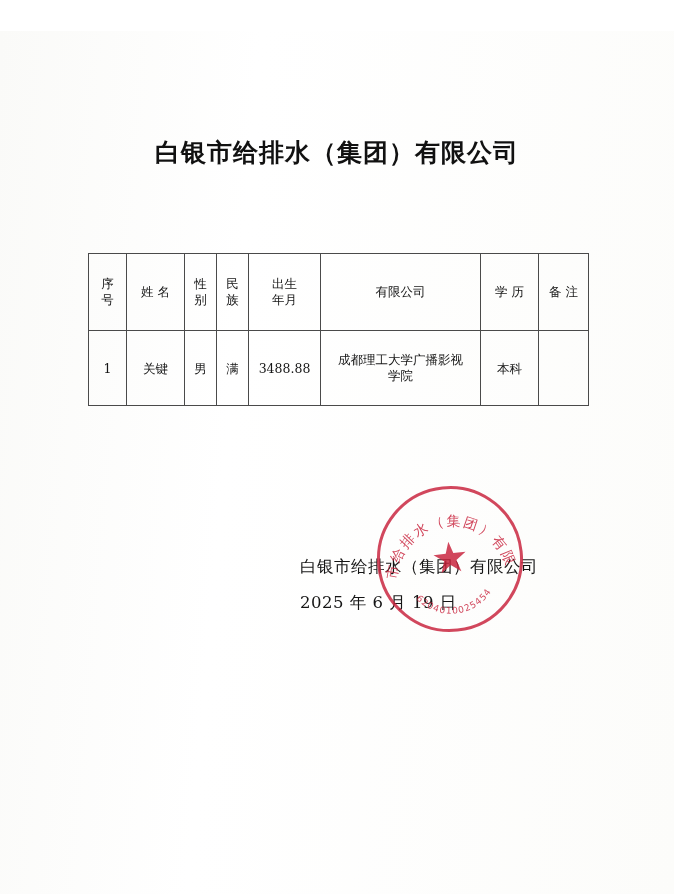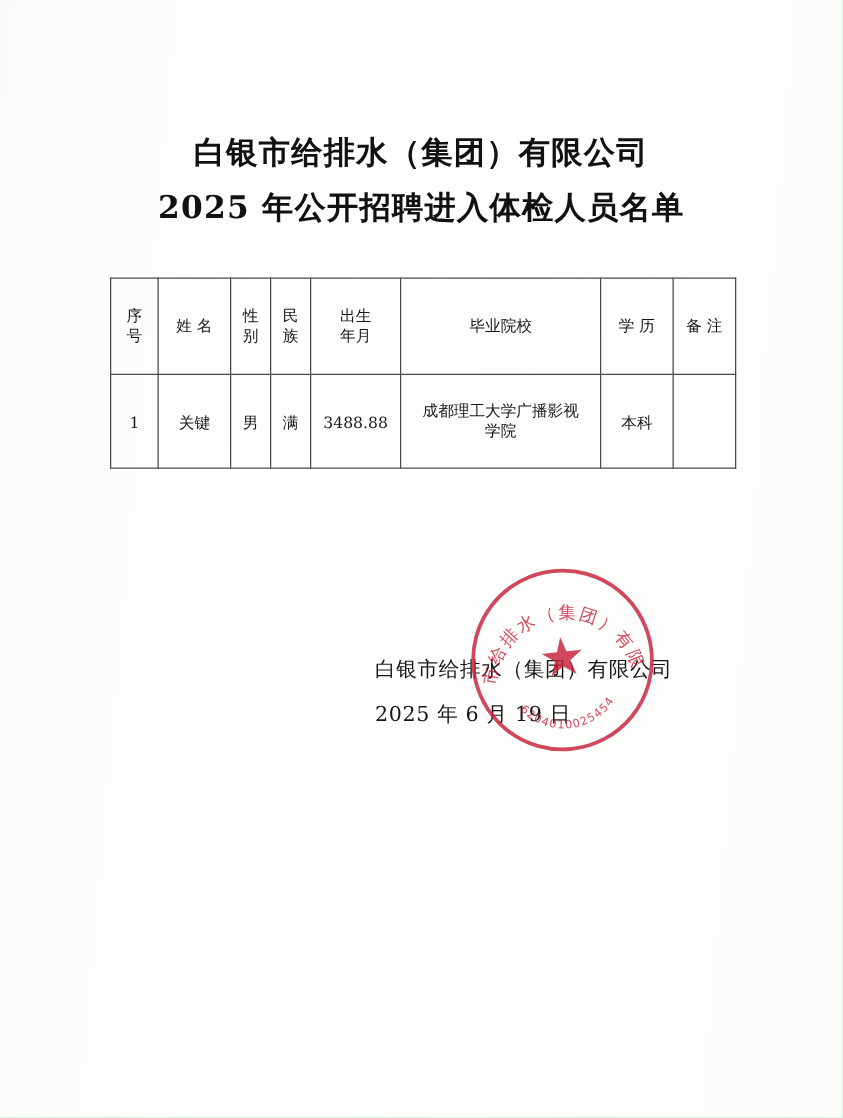--- a/index.html
+++ b/index.html
@@ -11,21 +11,22 @@
     width: 674px;
     height: 894px;
     position: relative;
     font-family: "Liberation Serif", "DejaVu Serif", serif;
     color: #1a1a1a;
     overflow: hidden;
   }
   .page {
     position: absolute;
     inset: 0;
-    background: #86efac;
+    background: #7dd3fc;
+    margin-top: 31px;
   }
   
   .paper-tint {
     position: absolute;
     inset: 0;
     background:
       linear-gradient(95deg, rgba(250,250,248,1) 0%, rgba(255,255,255,1) 35%, rgba(252,252,250,1) 100%);
     pointer-events: none;
   }
   .title-block {
@@ -149,21 +150,20 @@
   }
 </style>
 </head>
 <body>
 
 <div class="page">
   <div class="paper-tint"></div>
 
   <div class="title-block">
     <div class="title-line">白银市给排水（集团）有限公司</div>
-    <div class="title-line">2025 年公开招聘进入体检人员名单</div>
   </div>
 
   <div class="table-wrap">
     <table class="roster">
       <colgroup>
         <col class="col-seq">
           <col class="col-name">
           <col class="col-sex">
           <col class="col-eth">
         <col class="col-birth">
@@ -186,21 +186,21 @@
           </th>
           <th>
             <span class="stack">民</span>
             <span class="stack">族</span>
           </th>
           <th>
             <span class="stack">出生</span>
             <span class="stack">年月</span>
           </th>
           <th>
-            <span class="stack">毕业院校</span>
+            <span class="stack">有限公司</span>
           </th>
           <th>
             <span class="stack">学 历</span>
           </th>
           <th>
             <span class="stack">备 注</span>
           </th>
         </tr>
       </thead>
       <tbody>

